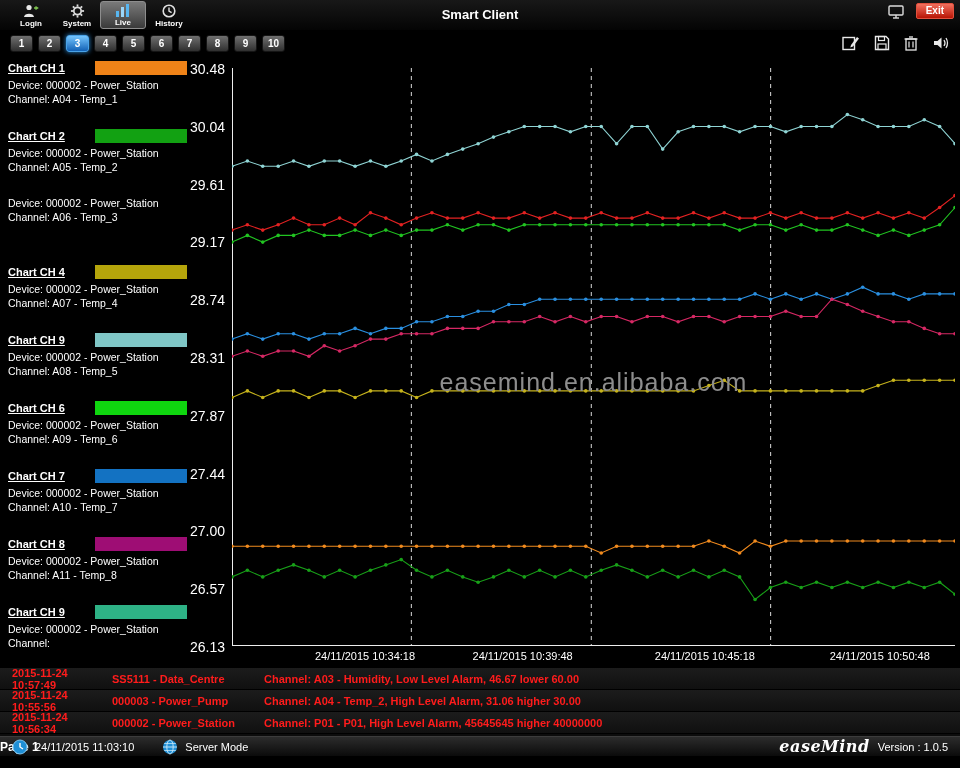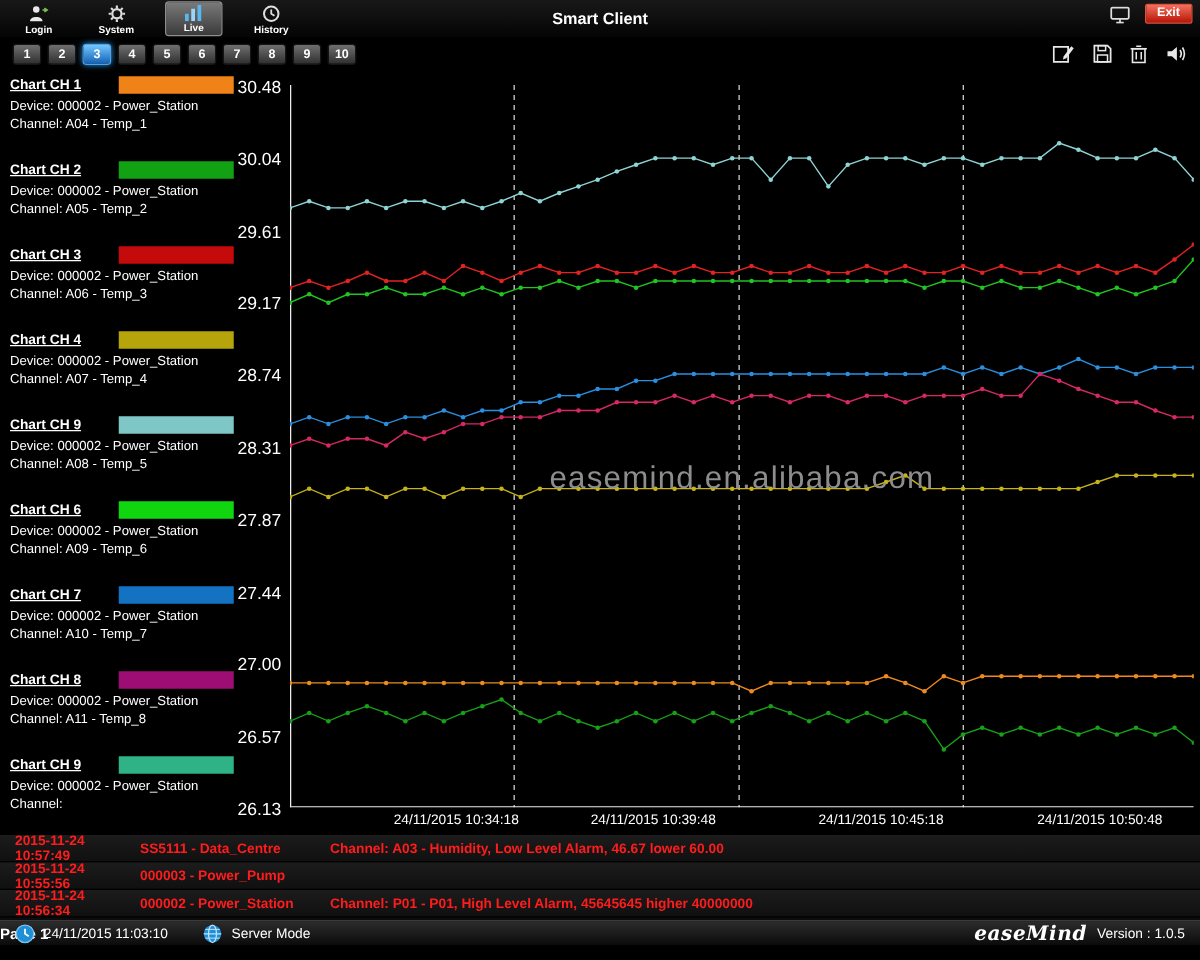--- a/index.html
+++ b/index.html
@@ -3,21 +3,21 @@
 <meta charset="utf-8">
 <style>
   * { margin:0; padding:0; box-sizing:border-box; }
   html,body { background:#000; }
   body { font-family:"Liberation Sans", sans-serif; }
   .app { position:relative; width:960px; height:768px; background:#000; color:#fff; overflow:hidden; }
 
   
   .topbar { position:absolute; top:0; left:0; width:100%; height:30px;
             background:linear-gradient(#181818,#040404); display:flex; align-items:center; }
-  .nav { display:flex; align-items:center; gap:16px; padding-left:8px; position:relative; z-index:2; }
+  .nav { display:flex; align-items:center; gap:0; padding-left:8px; position:relative; z-index:2; }
   .nav-item { display:flex; flex-direction:column; align-items:center; width:46px; padding:2px 0 1px; cursor:pointer; border:1px solid transparent; border-radius:3px; }
   .nav-item.active { background:linear-gradient(#7a7a7a,#3a3a3a); border:1px solid #8d8d8d; }
   .nlabel { font-size:8px; font-weight:bold; color:#fff; margin-top:1px; white-space:nowrap; }
   .apptitle { position:absolute; left:0; right:0; top:0; height:30px; line-height:30px; text-align:center;
               font-size:13px; font-weight:bold; pointer-events:none; }
   .top-right { margin-left:auto; display:flex; align-items:flex-start; gap:12px; padding-right:6px; position:relative; z-index:2; }
   .exit-btn { background:linear-gradient(#f2705e,#b81505); border:1px solid #e0503d; color:#fff;
               font-size:10px; font-weight:bold; padding:1px 9px 2px; border-radius:2px; cursor:pointer; margin-top:-8px; }
 
   
@@ -185,24 +185,20 @@
         </div>
         <div class="ch">
           <div class="ch-top">
             <span class="ch-title">Chart CH 2</span>
             <span class="swatch" style="background: rgb(18, 161, 18);"></span>
           </div>
           <div class="ch-line">Device: 000002 - Power_Station</div>
           <div class="ch-line">Channel: A05 - Temp_2</div>
         </div>
         <div class="ch">
-          <div class="ch-top">
-            <span class="ch-title">Chart CH 3</span>
-            <span class="swatch" style="background: rgb(196, 10, 10);"></span>
-          </div>
           <div class="ch-line">Device: 000002 - Power_Station</div>
           <div class="ch-line">Channel: A06 - Temp_3</div>
         </div>
         <div class="ch">
           <div class="ch-top">
             <span class="ch-title">Chart CH 4</span>
             <span class="swatch" style="background: rgb(181, 165, 11);"></span>
           </div>
           <div class="ch-line">Device: 000002 - Power_Station</div>
           <div class="ch-line">Channel: A07 - Temp_4</div>
@@ -695,20 +691,21 @@
 
   <div class="alarms">
       <div class="alarm-row">
         <span class="alarm-time">2015-11-24 10:57:49</span>
         <span class="alarm-device">SS5111 - Data_Centre</span>
         <span class="alarm-msg">Channel: A03 - Humidity, Low Level Alarm, 46.67 lower 60.00</span>
       </div>
       <div class="alarm-row">
         <span class="alarm-time">2015-11-24 10:55:56</span>
         <span class="alarm-device">000003 - Power_Pump</span>
+        <span class="alarm-msg">Channel: A04 - Temp_2, High Level Alarm, 31.06 higher 30.00</span>
       </div>
       <div class="alarm-row">
         <span class="alarm-time">2015-11-24 10:56:34</span>
         <span class="alarm-device">000002 - Power_Station</span>
         <span class="alarm-msg">Channel: P01 - P01, High Level Alarm, 45645645 higher 40000000</span>
       </div>
     </div>
 
   <footer class="statusbar">
     <div class="sb-left">

